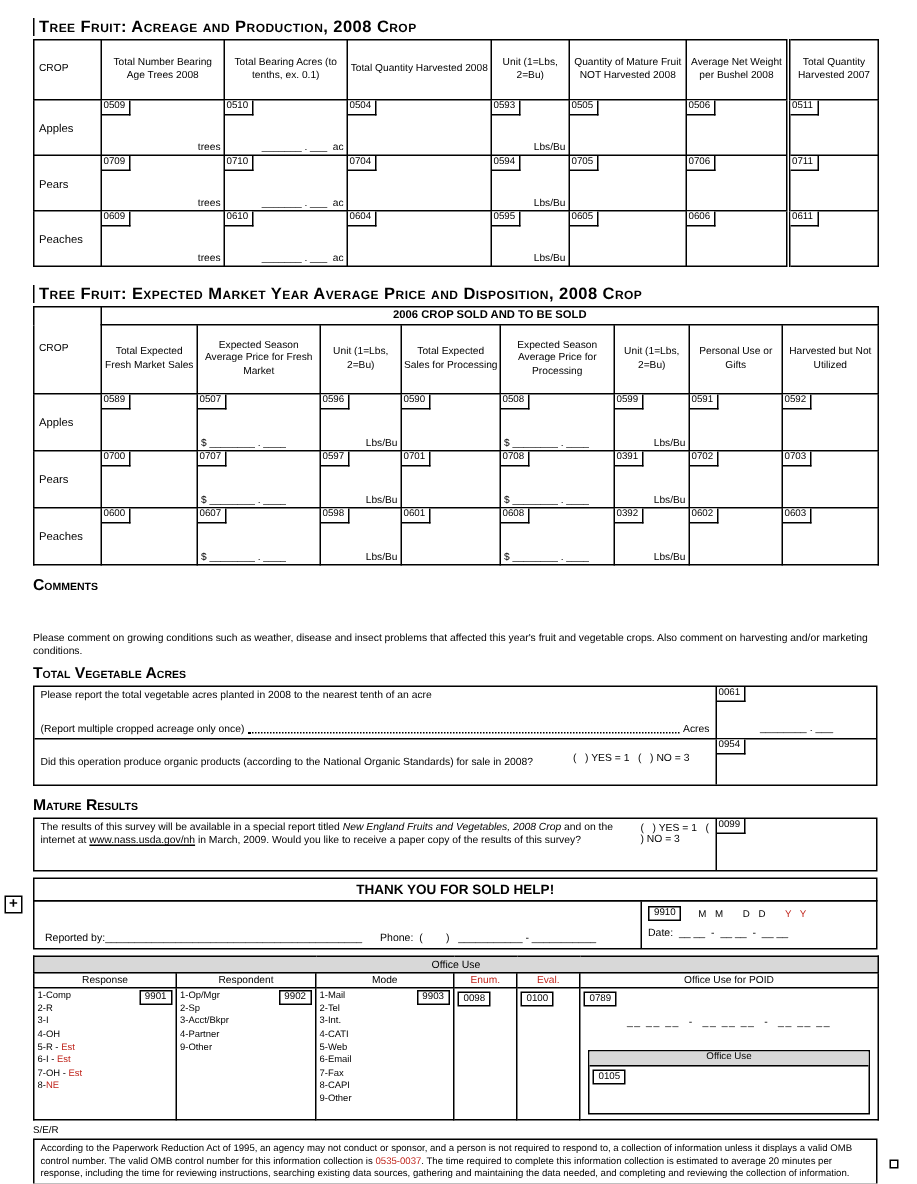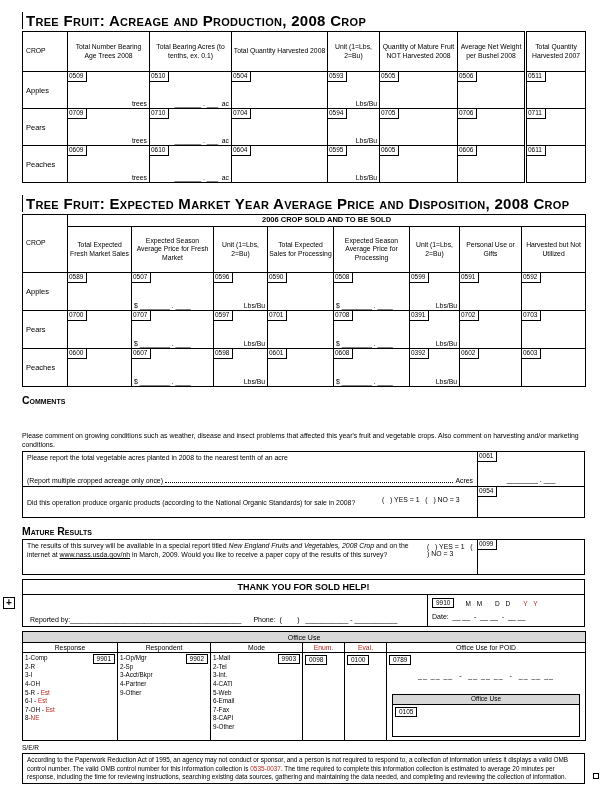--- a/index.html
+++ b/index.html
@@ -6,21 +6,21 @@
   *{ box-sizing:border-box; margin:0; padding:0; }
   body{ background:#ffffff; }
   .page{ position:relative; width:611px; height:789px; background:#fff; color:#000;
          font-family:"Liberation Sans","DejaVu Sans",sans-serif; overflow:hidden; }
   .content{ position:absolute; left:22px; top:12px; width:563px; }
   .red{ color:var(--red); }
   .pre{ white-space:pre; }
   .it{ font-style:italic; }
   .url{ text-decoration:underline; }
 
-  .ttl{ font-size:15px; font-weight:bold; font-variant:small-caps; letter-spacing:.3px;
+  .ttl{ font-size:11px; font-weight:bold; font-variant:small-caps; letter-spacing:.3px;
         border-left:1px solid #000; padding-left:3px; }
   .sechead{ font-variant:small-caps; font-weight:bold; font-size:10.5px; margin-top:7px; }
 
   table{ border-collapse:collapse; table-layout:fixed; width:100%; }
   th,td{ border:1px solid #000; }
   th{ font-size:6.8px; font-weight:normal; text-align:center; vertical-align:middle;
       padding:1px; line-height:1.18; }
   .cropth{ text-align:left; padding-left:3px; }
   td.cropcell{ font-size:7.5px; vertical-align:middle; padding-left:3px; }
   td.entry{ position:relative; vertical-align:top; }
@@ -322,20 +322,21 @@
               <span class="code">0603</span>
             </td>
       </tr>
     </tbody>
       </table>
 
     <div class="sechead">Comments</div>
     <div class="cspace"></div>
     <p class="instr">Please comment on growing conditions such as weather, disease and insect problems that affected this year's fruit and vegetable crops.  Also comment on harvesting and/or marketing conditions.</p>
 
+    <div class="sechead" style="margin-top:4px">Total Vegetable Acres</div>
     <div class="box vbox">
       <div class="vrow r1">
         <div class="vtext">
           <div>Please report the total vegetable acres planted in 2008 to the nearest tenth of an acre</div>
           <div class="leaderrow">
             <span>(Report multiple cropped acreage only once)</span>
             <span class="leader"></span>
             <span>Acres</span>
           </div>
         </div>

